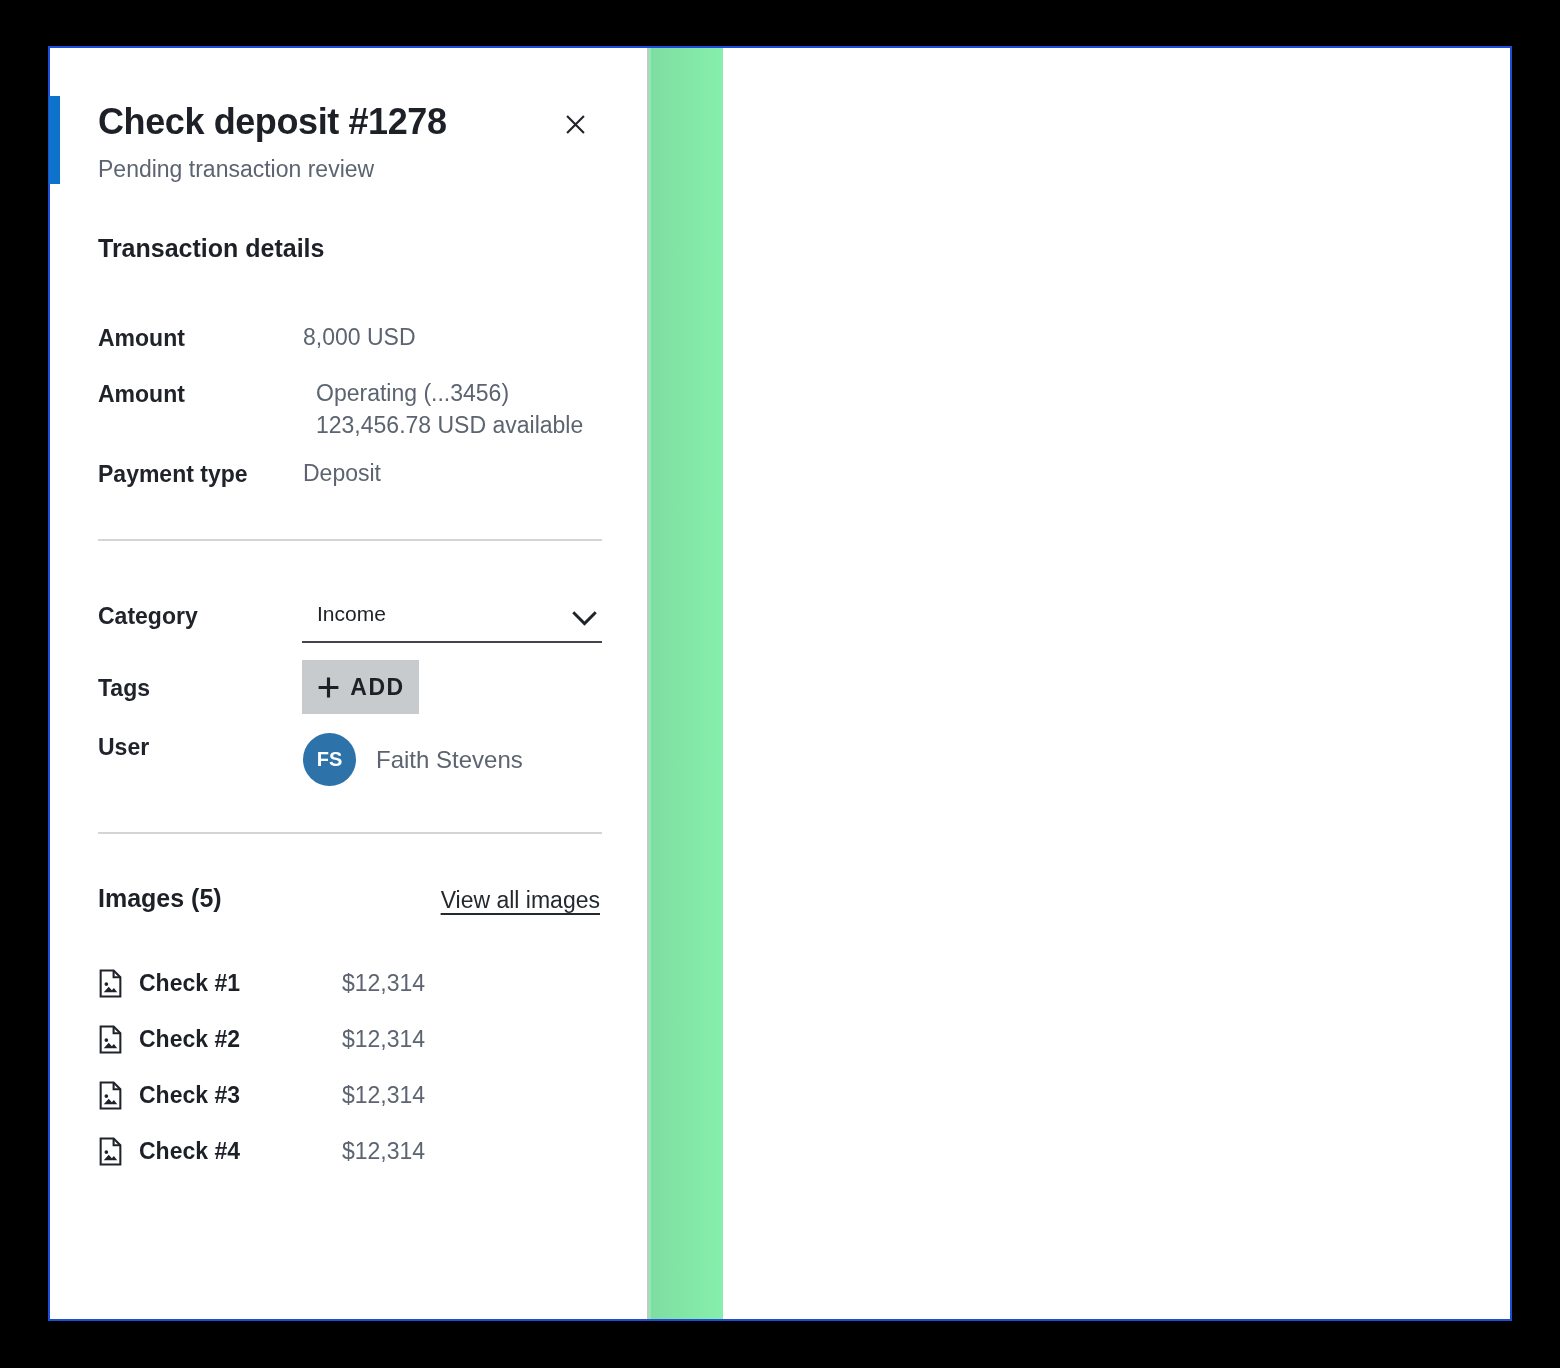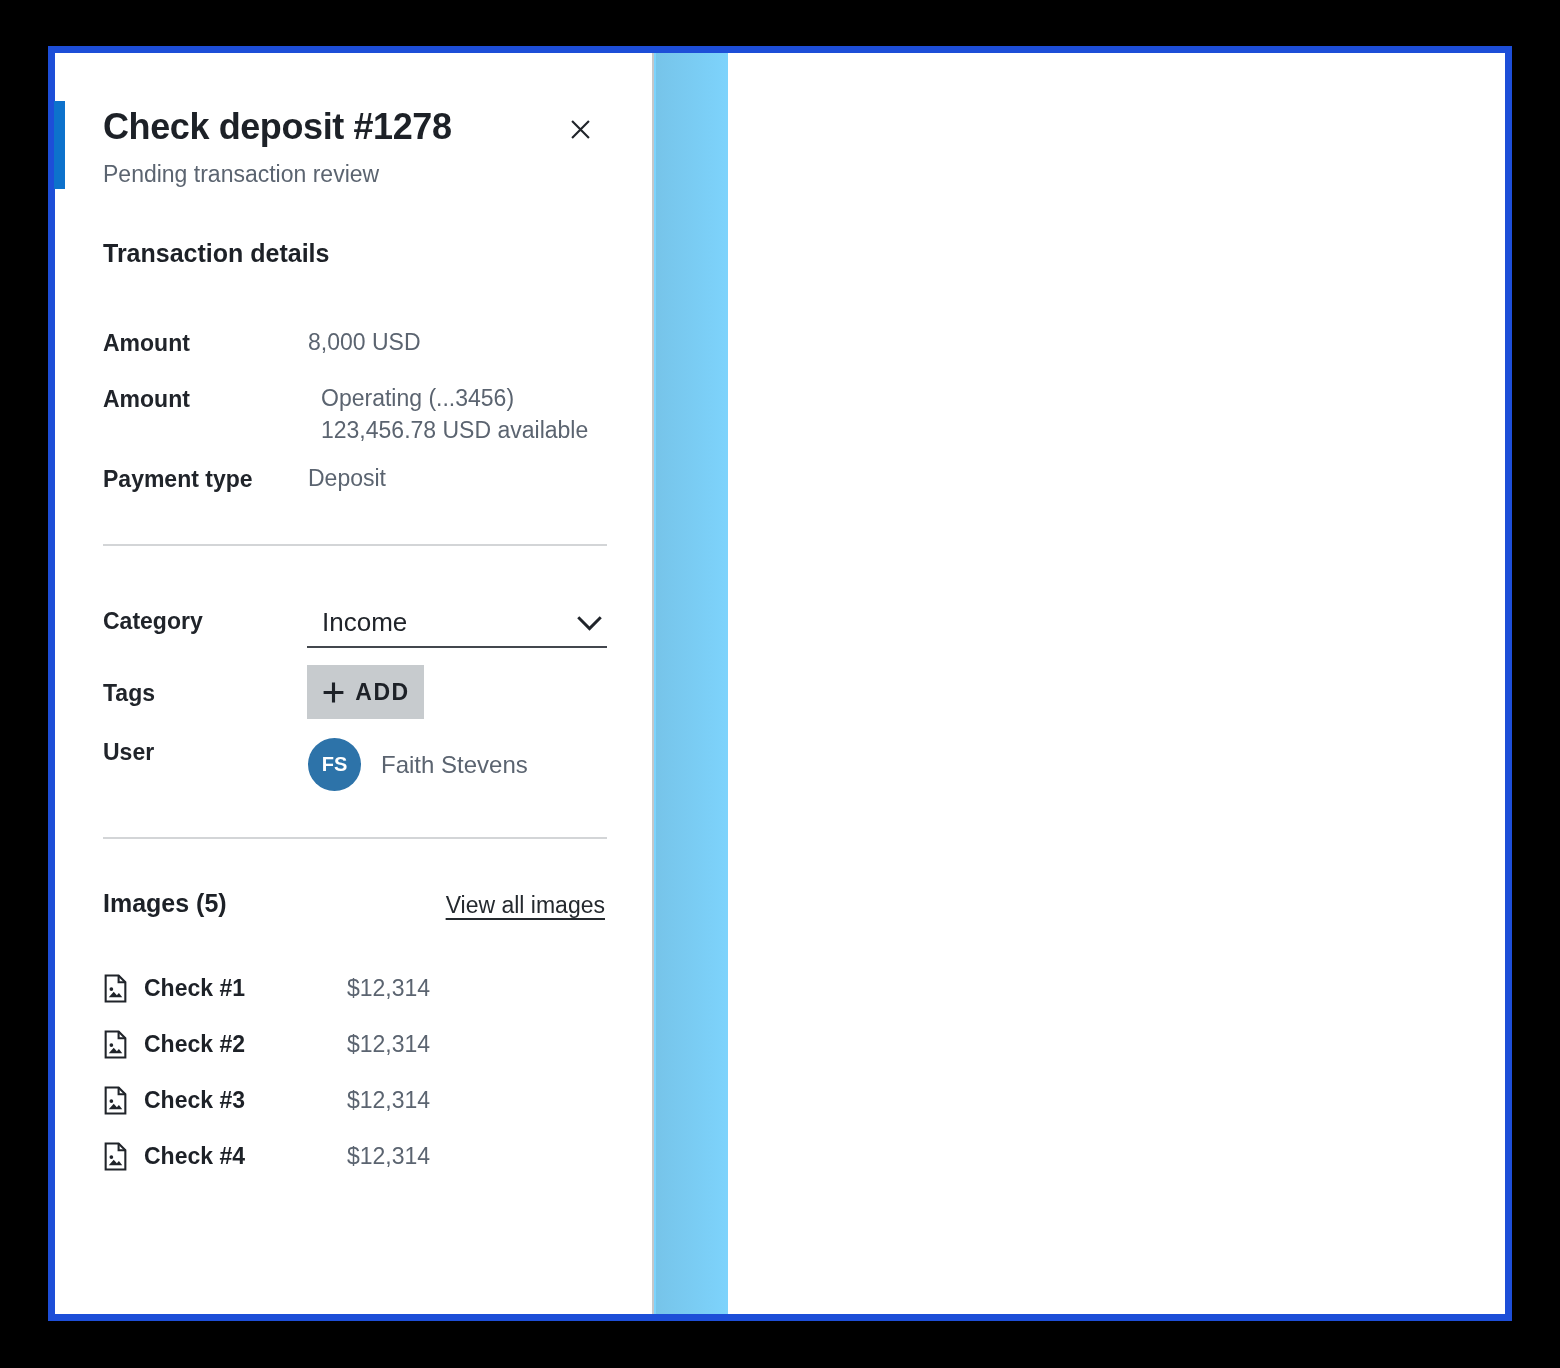--- a/index.html
+++ b/index.html
@@ -7,22 +7,22 @@
     width: 1560px; height: 1368px;
     background: #000;
     font-family: "Liberation Sans", sans-serif;
     position: relative;
     overflow: hidden;
   }
   .panel {
     position: absolute;
     left: 48px; top: 46px;
     width: 1464px; height: 1275px;
-    background: #7dd3fc;
-    border: 7px solid #1d4ed8;
+    background: #86efac;
+    border: 2px solid #1d4ed8;
   }
   .drawer {
     position: absolute;
     left: 0; top: 0;
     width: 599px; height: 100%;
     background: #fff;
     border-right: 2px solid #c5c7c9;
   }
   .divider-shadow {
     position: absolute;
@@ -99,21 +99,21 @@
   .select {
     position: absolute;
     left: 252px; top: 549px;
     width: 300px; height: 46px;
     border-bottom: 2px solid #43474d;
     cursor: pointer;
   }
   .select-value {
     position: absolute;
     left: 15px; top: 5px;
-    font-size: 26px;
+    font-size: 21px;
     color: #20242a;
   }
   .select-chevron {
     position: absolute;
     right: 4px; top: 13px;
   }
   .add-btn {
     position: absolute;
     left: 252px; top: 612px;
     width: 117px; height: 54px;

